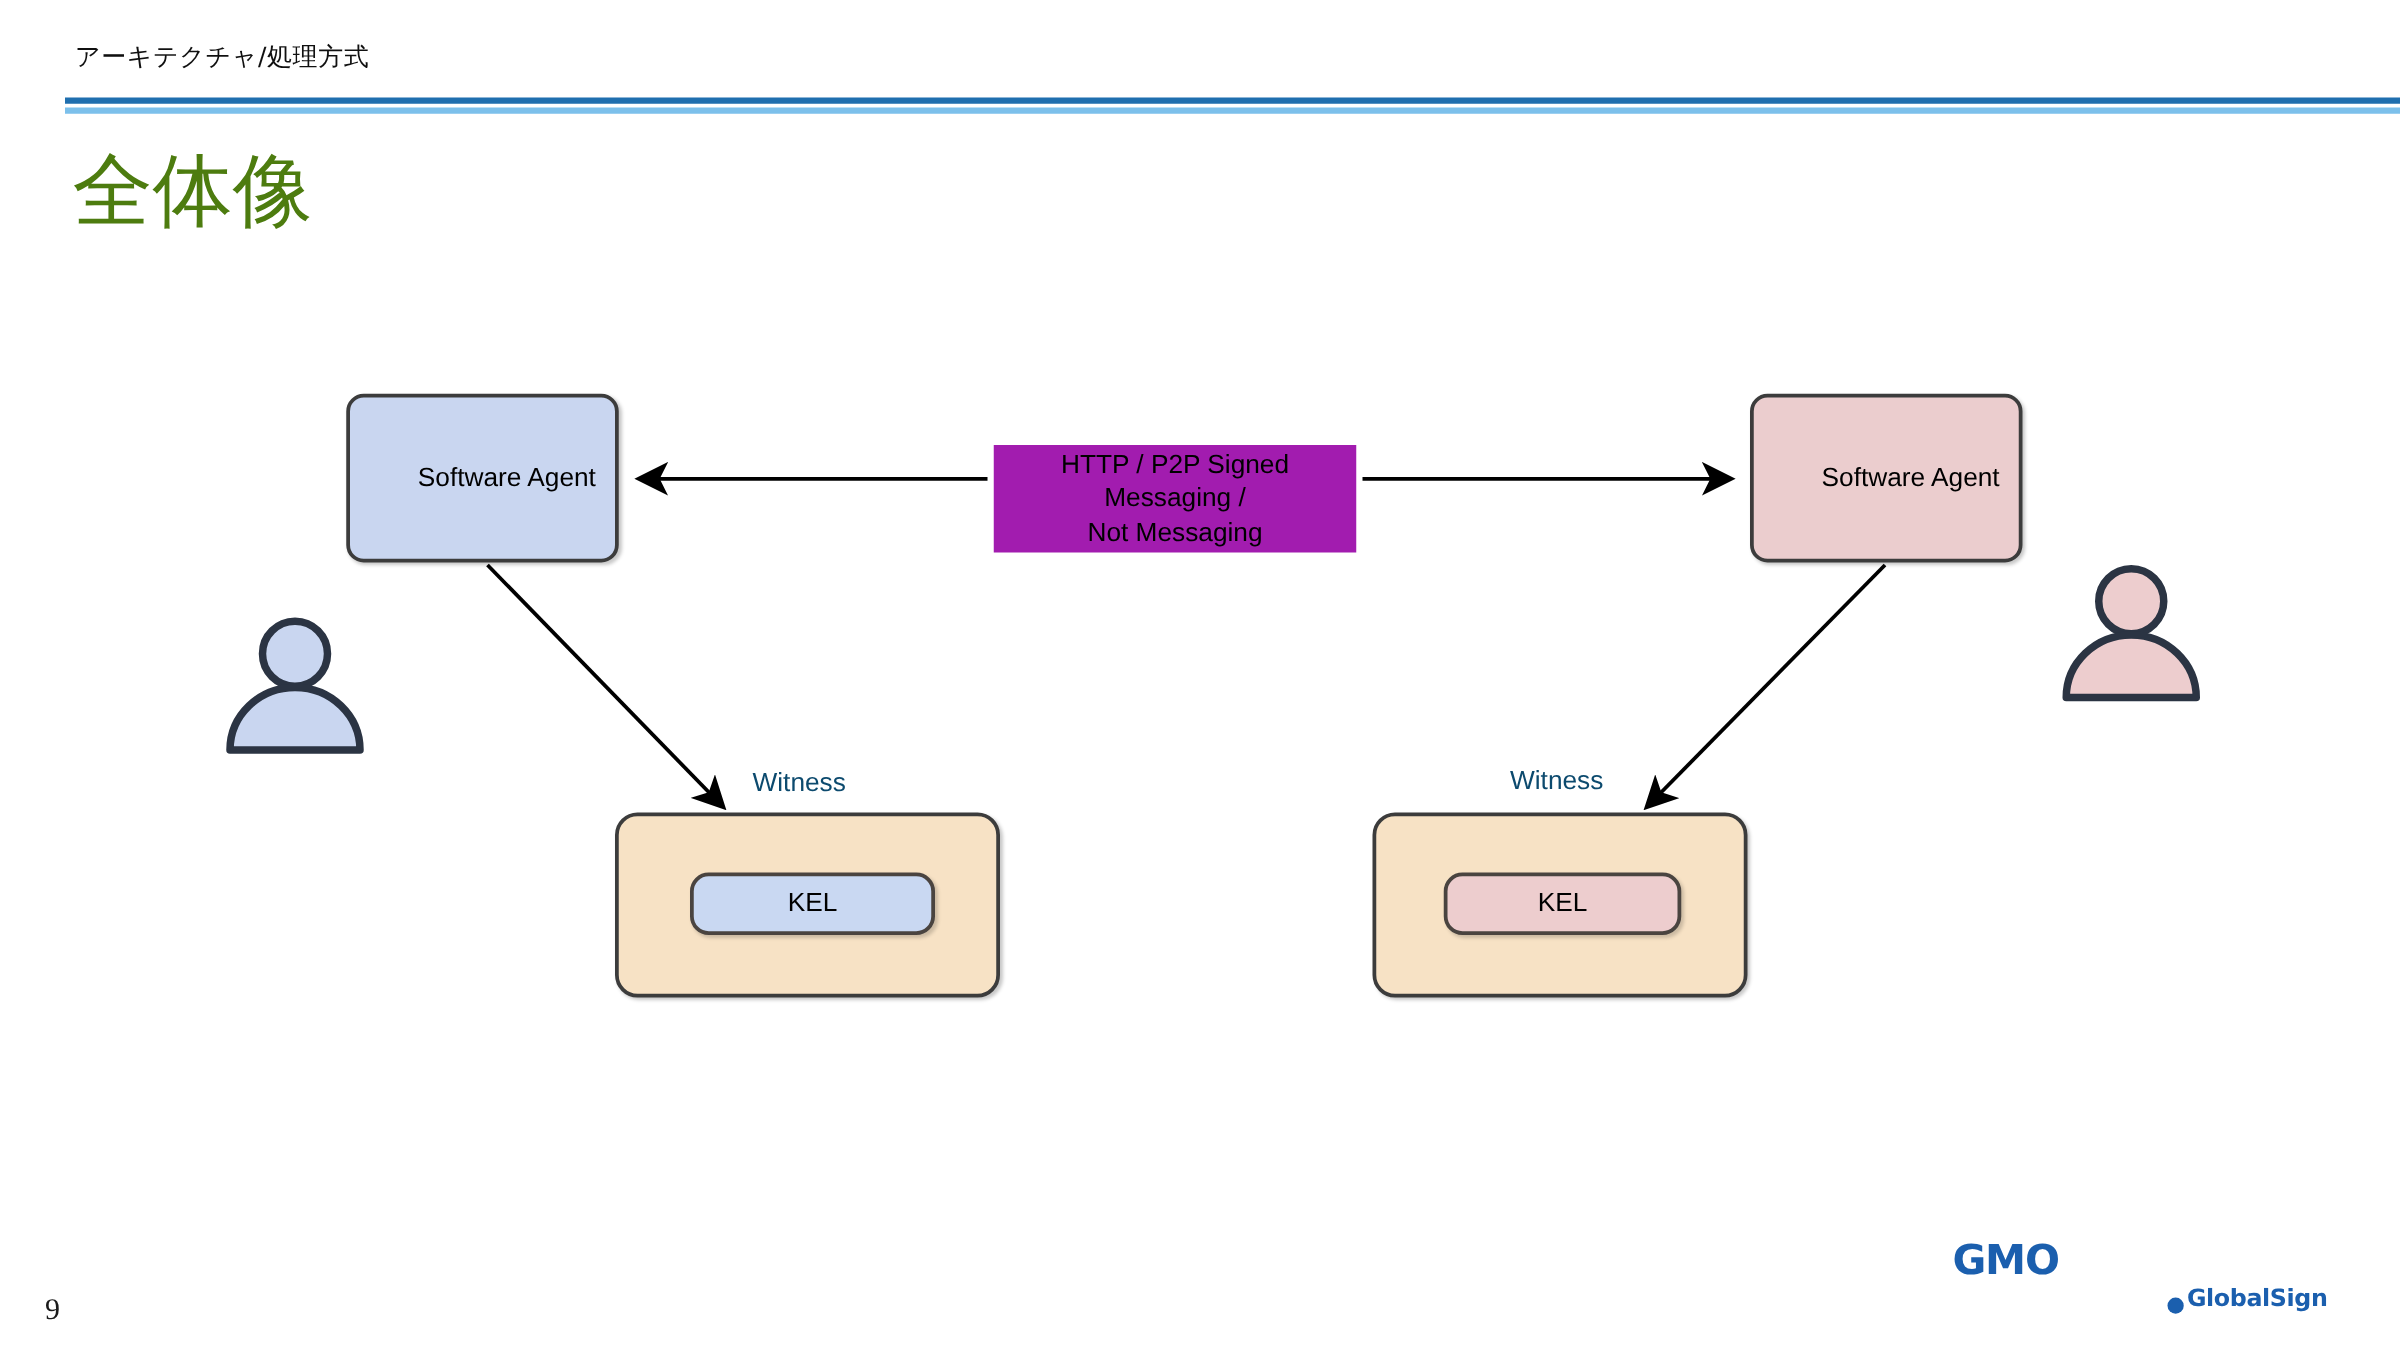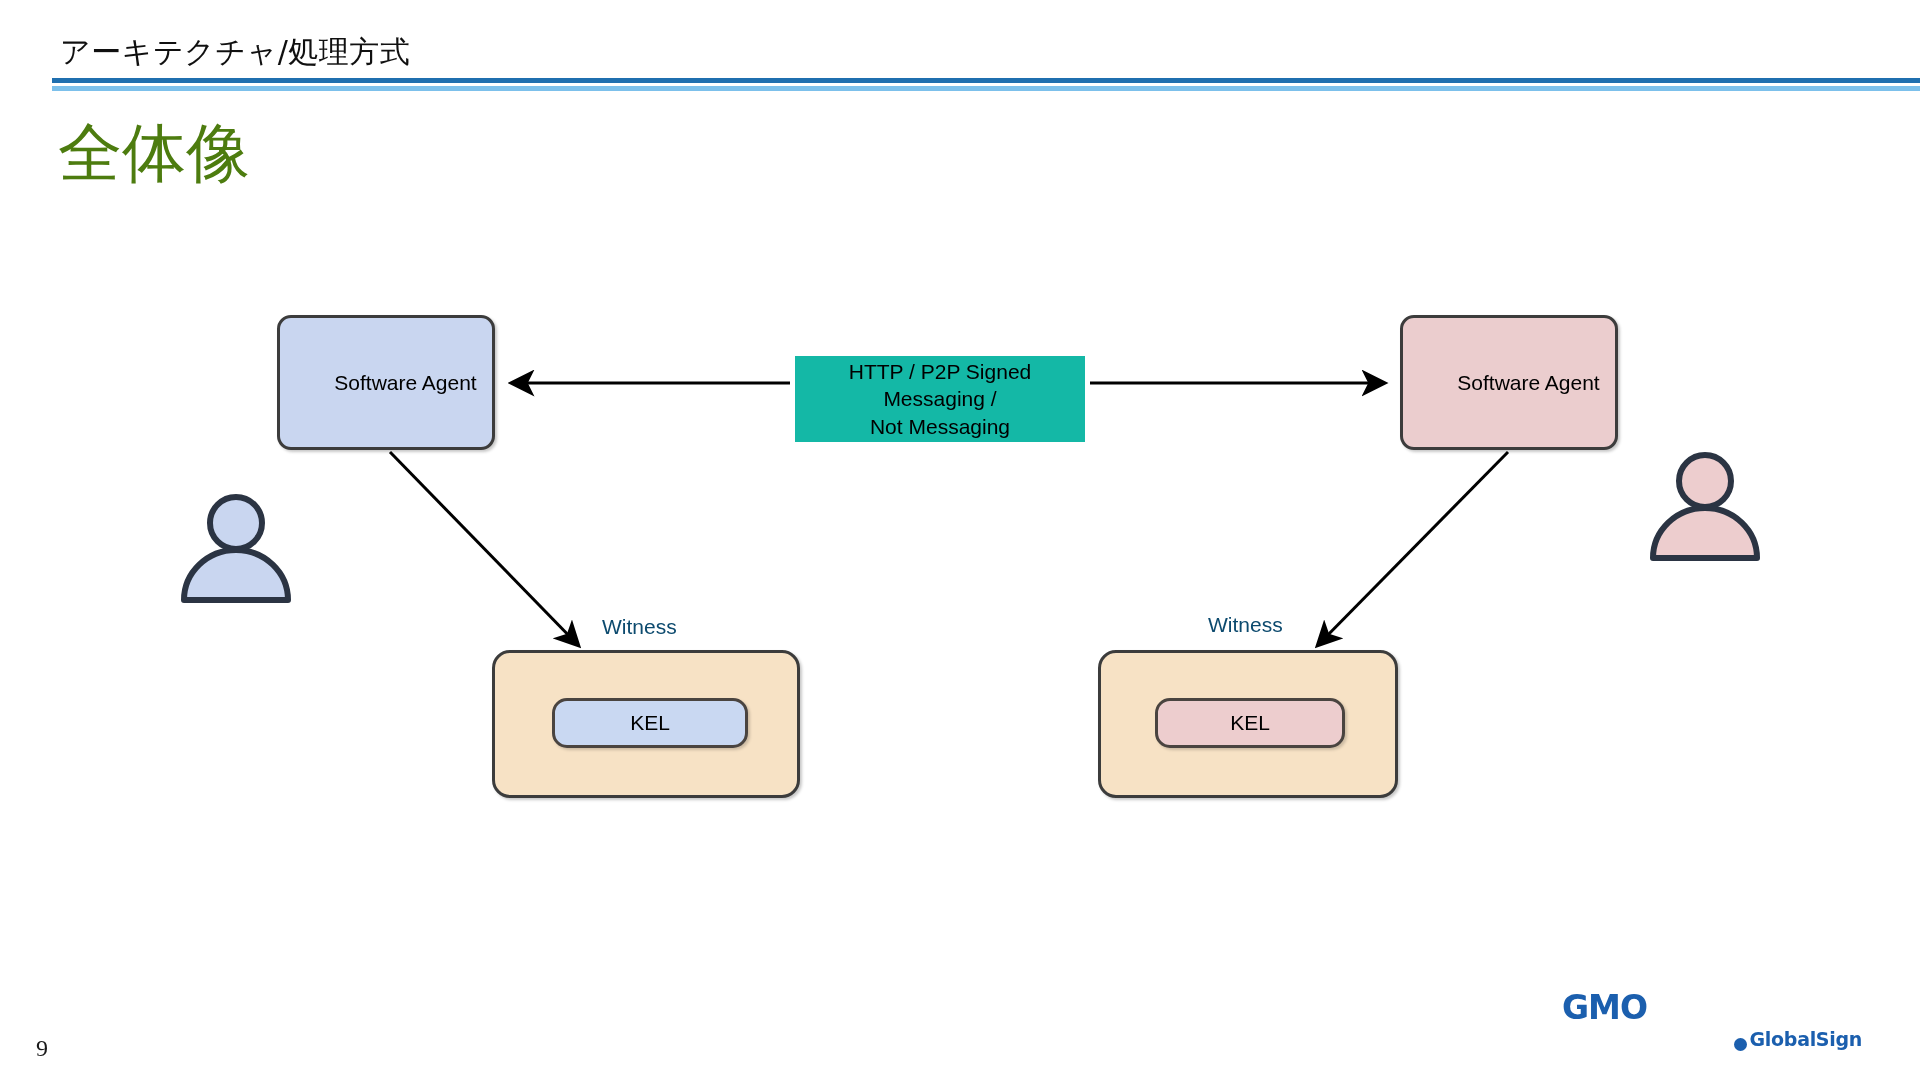--- a/index.html
+++ b/index.html
@@ -22,21 +22,21 @@
     position: absolute;
     left: 0;
     top: 0;
     width: 1920px;
     height: 110px;
   }
   .kicker {
     position: absolute;
     left: 60px;
     top: 32px;
-    font-size: 30px;
+    font-size: 20px;
     letter-spacing: 0.5px;
     color: #101010;
     font-family: "DejaVu Sans", "Liberation Sans", sans-serif;
     white-space: nowrap;
   }
   .rule-dark {
     position: absolute;
     left: 52px;
     top: 78px;
     width: 1868px;
@@ -132,21 +132,21 @@
   
   .link-label {
     position: absolute;
     left: 795px;
     top: 356px;
     width: 290px;
     text-align: center;
     font-size: 21px;
     line-height: 1.30;
     color: #000;
-    background: #14b8a6;
+    background: #a21caf;
     padding: 2px 6px;
     box-sizing: border-box;
   }
 
   
   .person { position: absolute; }
   .person-left  { left: 176px;  top: 492px; }
   .person-right { left: 1645px; top: 450px; }
 
   

